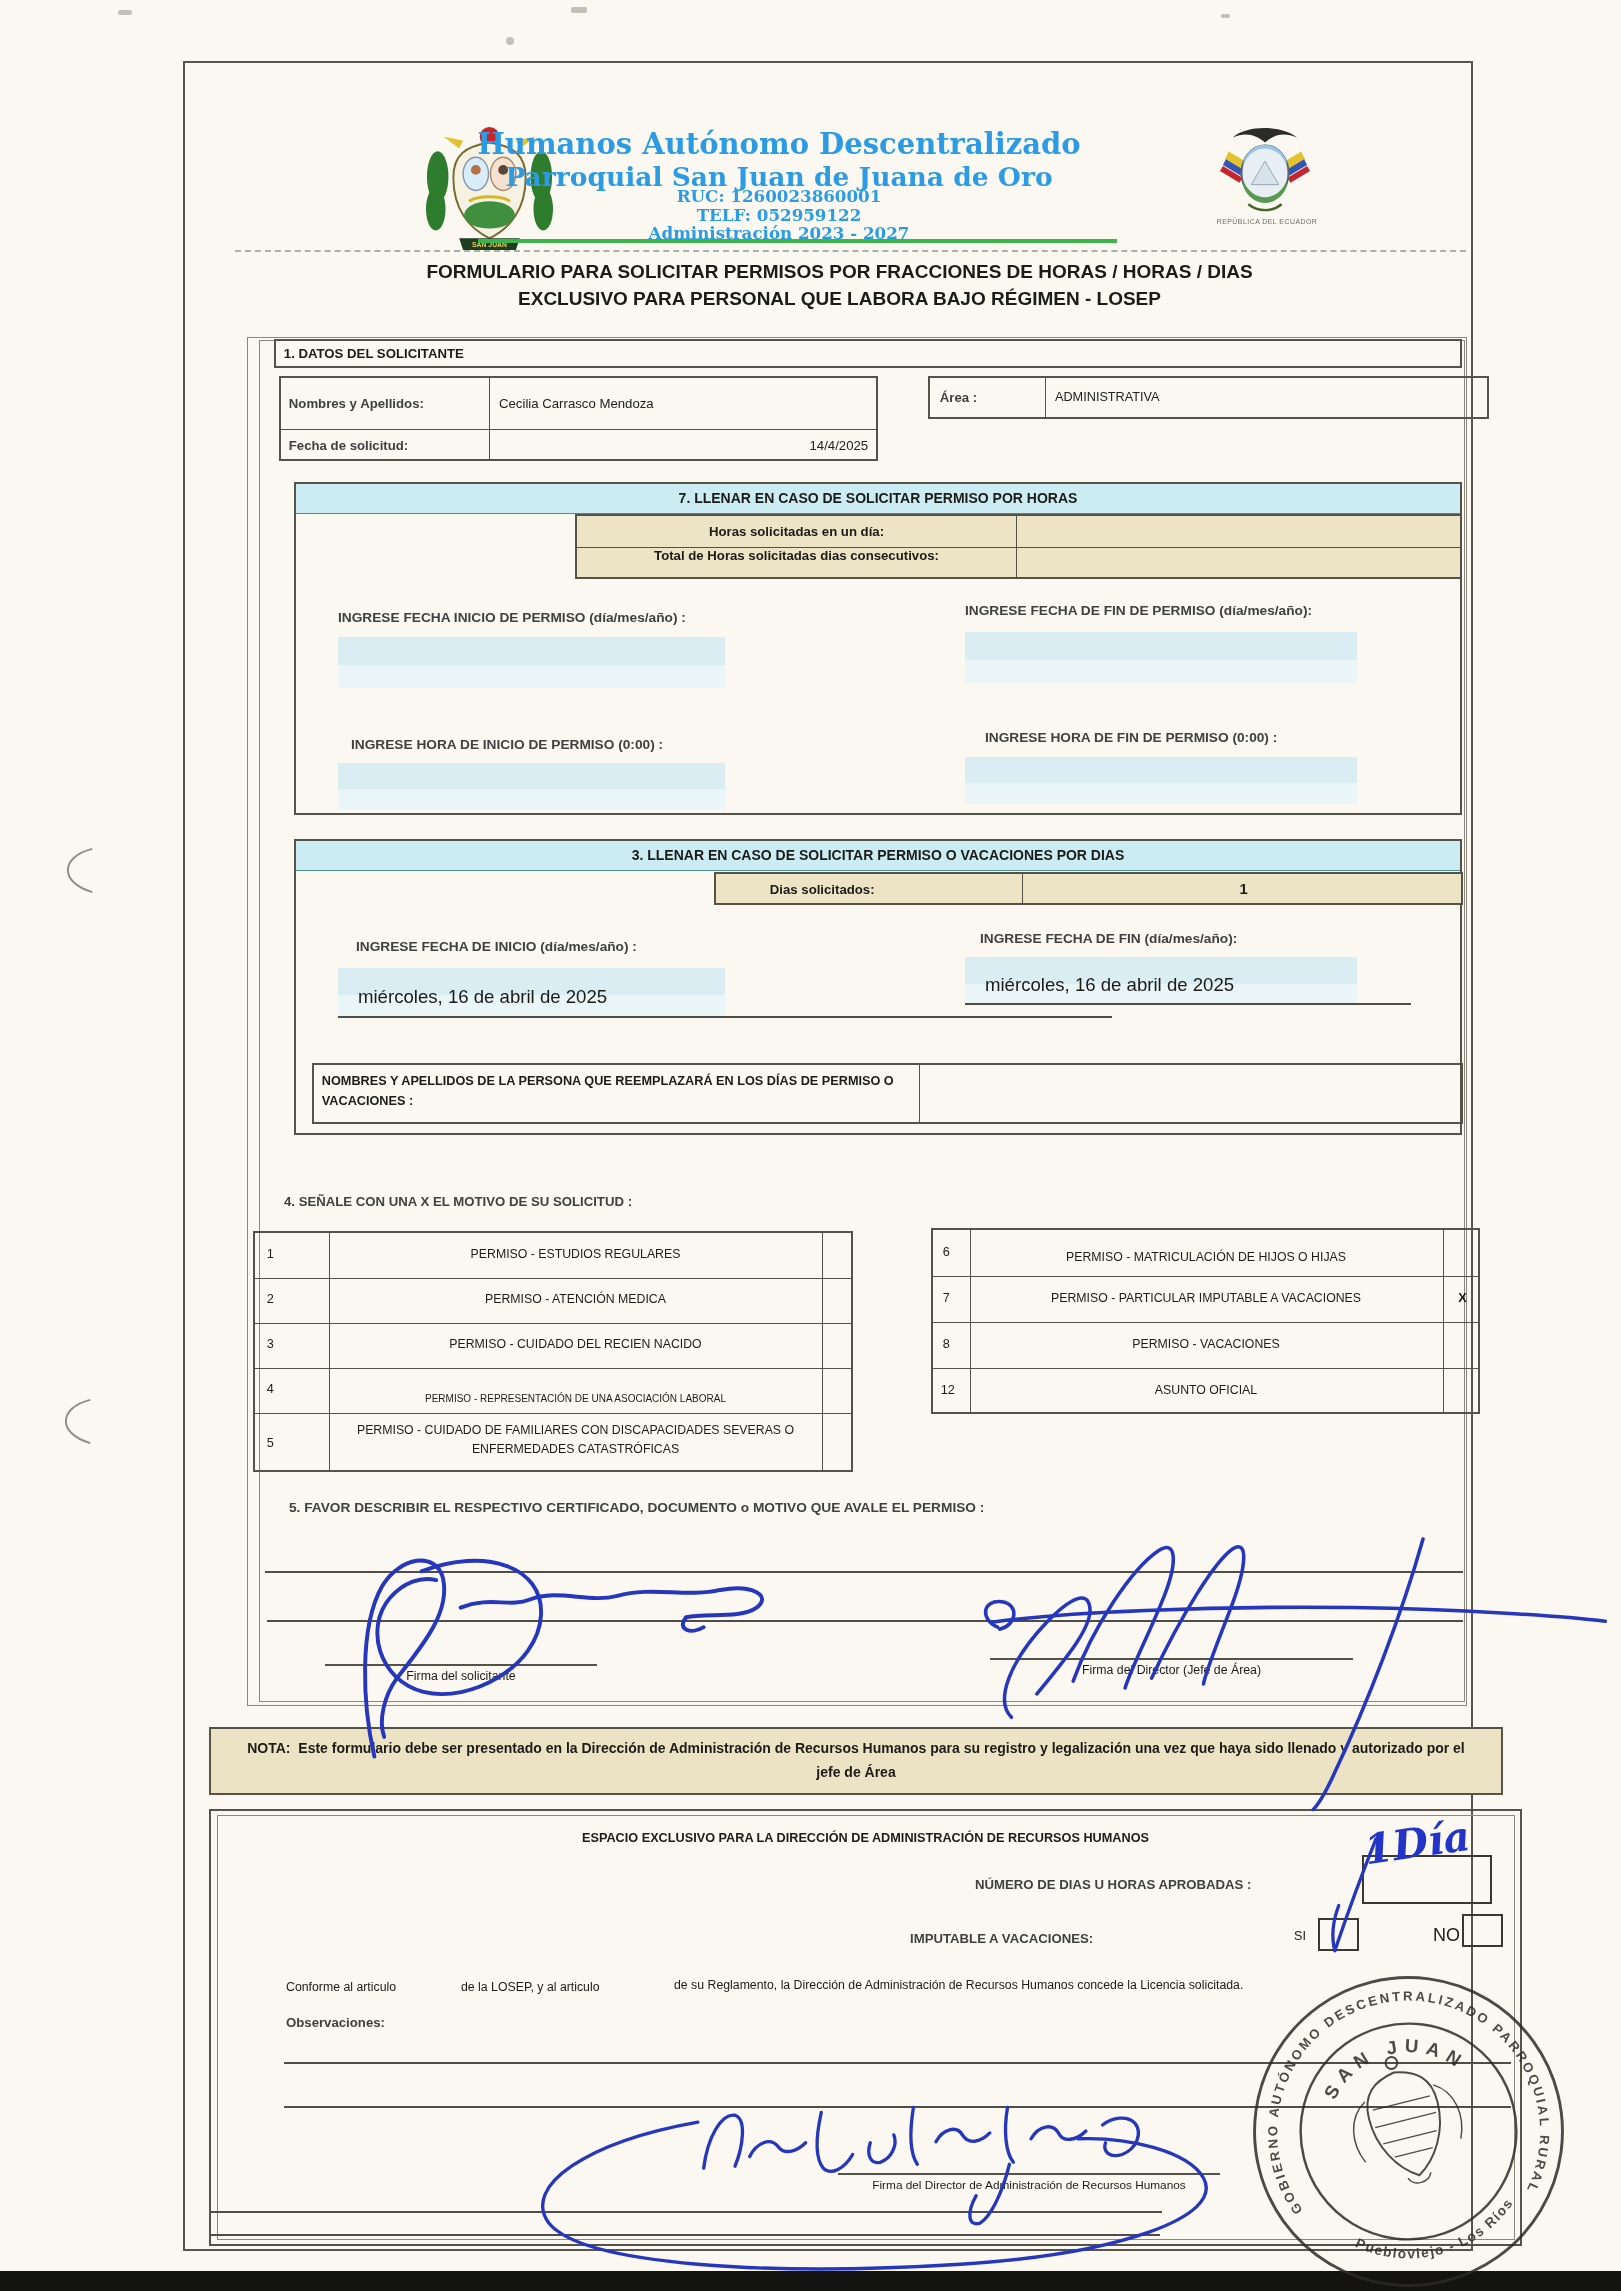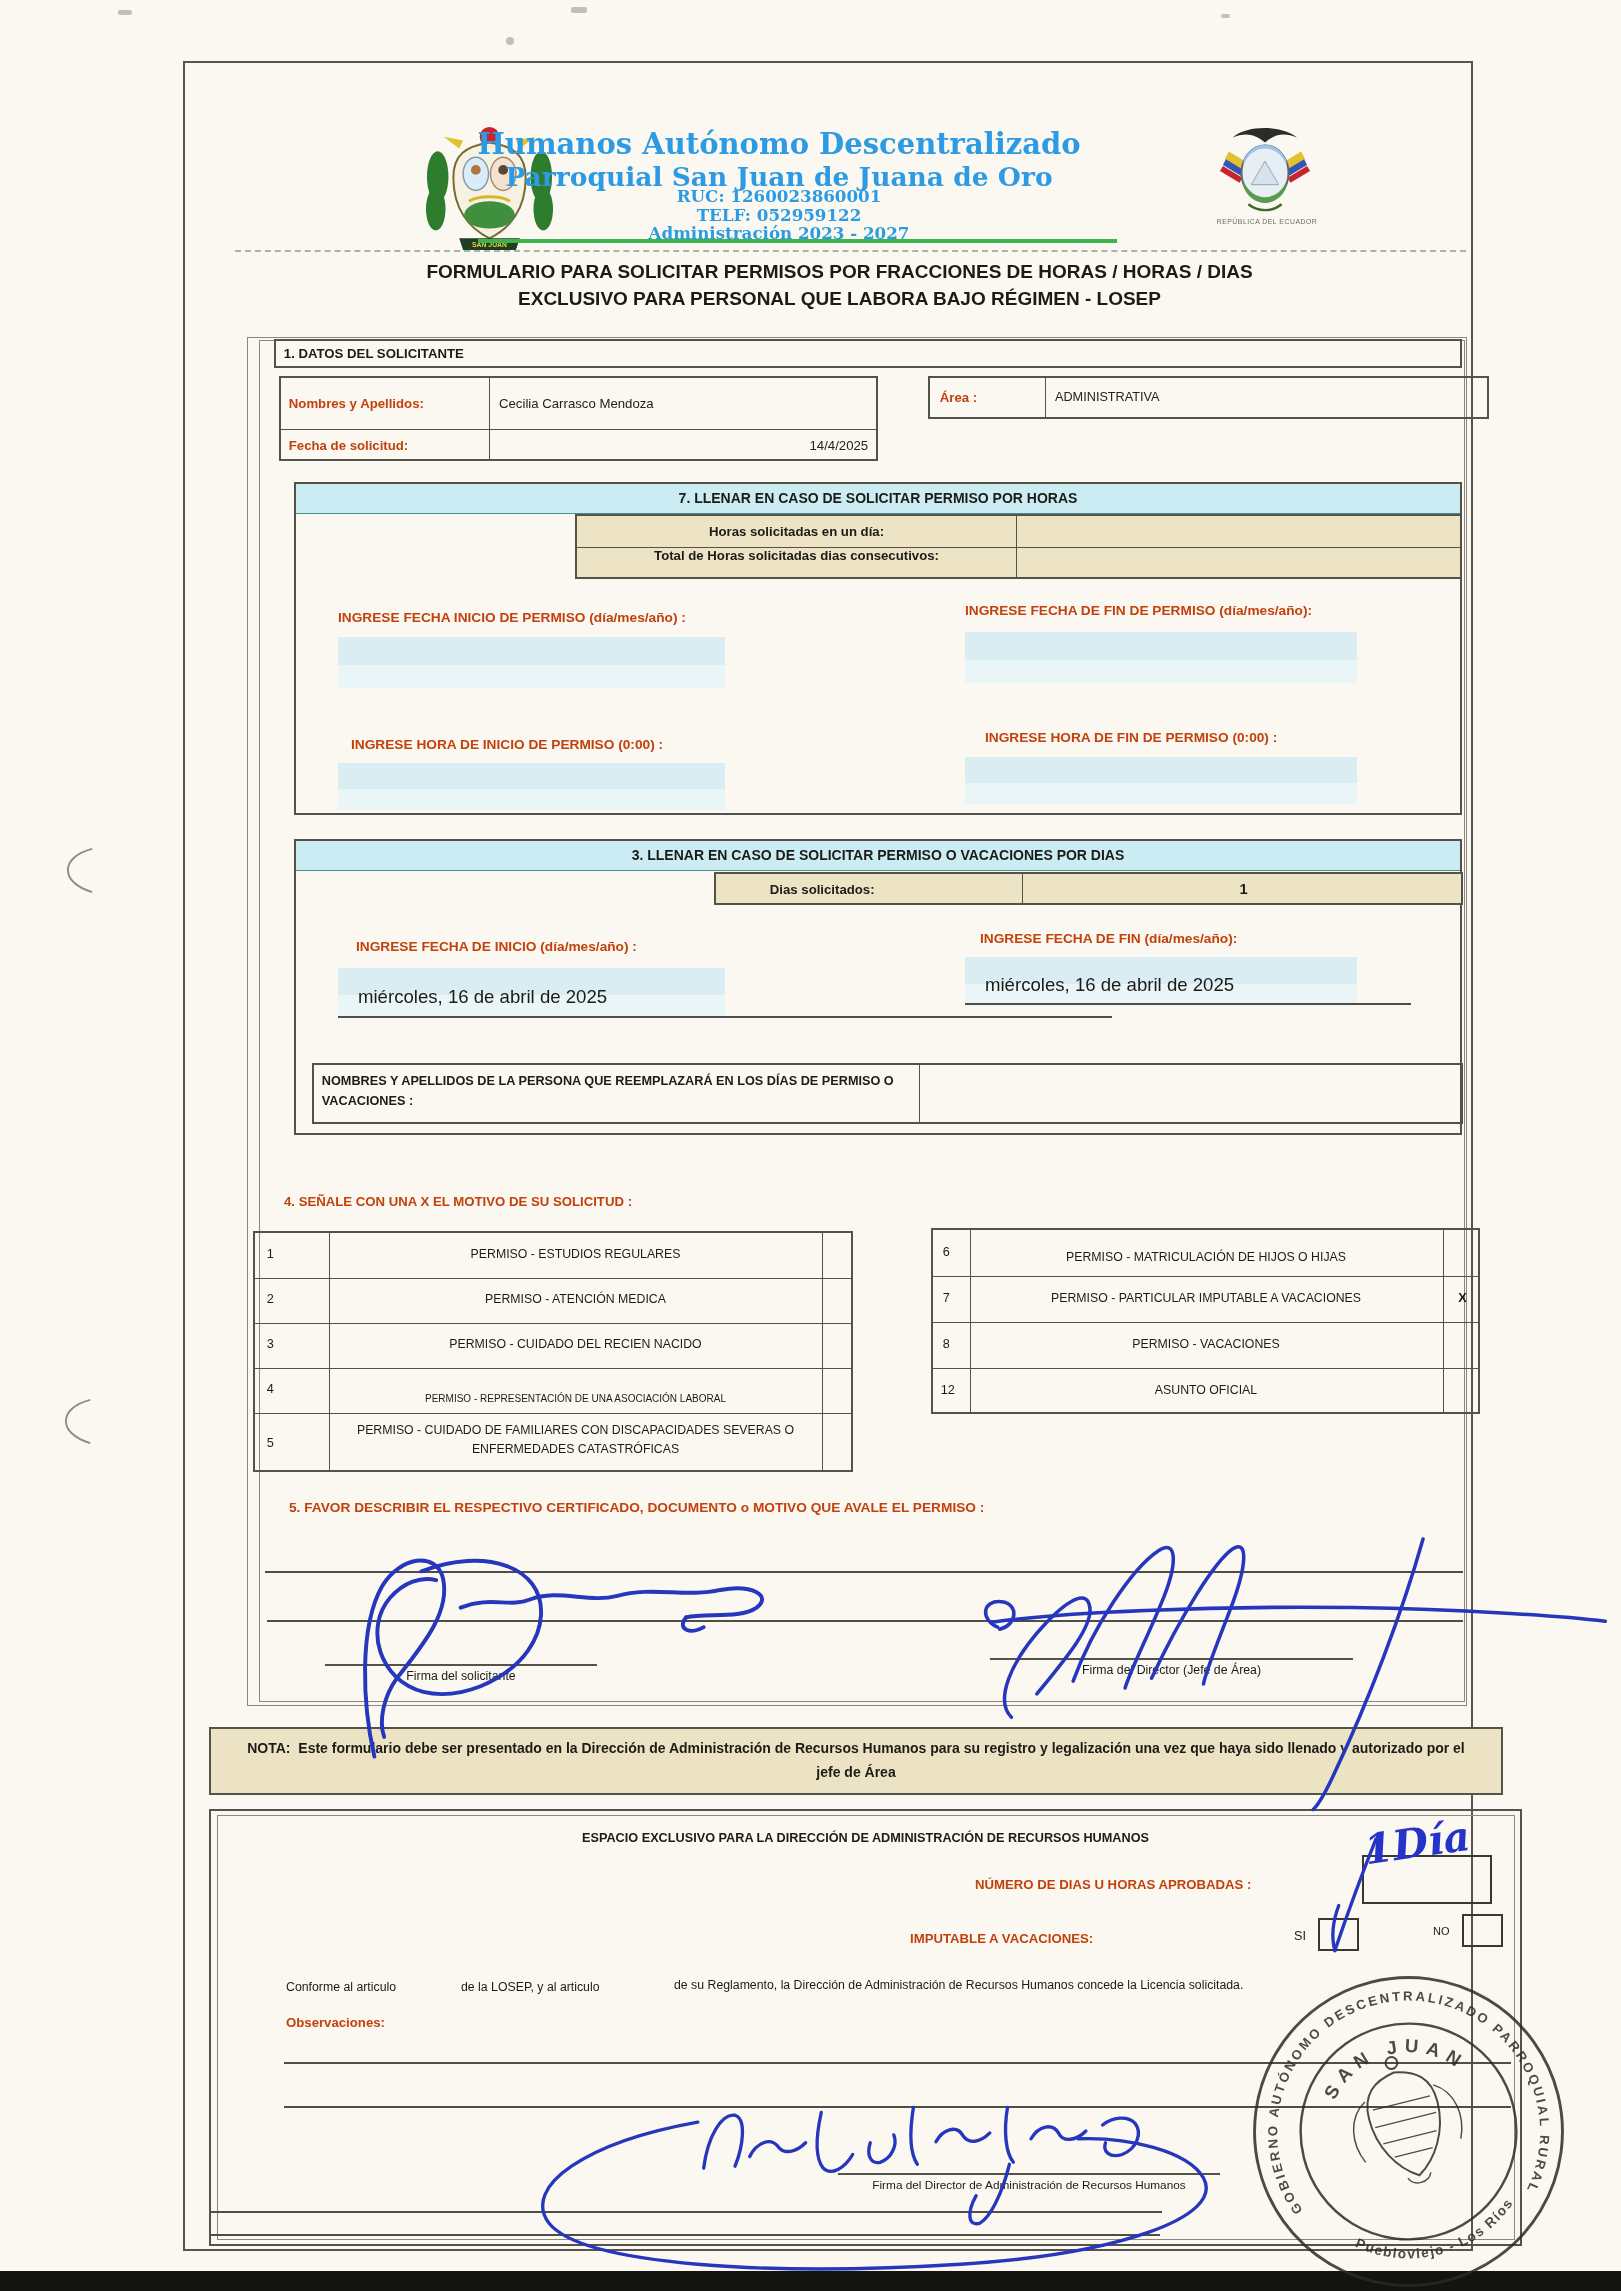--- a/index.html
+++ b/index.html
@@ -1,19 +1,19 @@
 <!DOCTYPE html>
 <html><head>
 <meta charset="utf-8">
 <style>
   html,body{margin:0;padding:0;background:#d8d6ce;}
   #page{position:relative;width:1621px;height:2292px;background:#faf8f1;overflow:hidden;
         font-family:"Liberation Sans",sans-serif;color:#1c1b18;}
   .abs{position:absolute;}
-  .lbl{position:absolute;font-weight:700;font-size:13.7px;white-space:nowrap;color:#c2410c;}
+  .lbl{position:absolute;font-weight:700;font-size:13.7px;white-space:nowrap;color:#404040;}
   .val{position:absolute;font-weight:400;font-size:13.2px;white-space:nowrap;color:#222;}
   .line{position:absolute;height:2px;background:#4f4d45;}
   .box{position:absolute;border:2px solid #55524a;box-sizing:border-box;}
   .thin{position:absolute;border:1px solid #8a877c;box-sizing:border-box;}
   .cyan{background:#cbecf2;}
   .tan{background:#ece4c5;}
   .blueinput{position:absolute;background:linear-gradient(#d9edf2 55%,#e9f5f7 45%);}
   .center{text-align:center;}
   .serifblue{font-family:"DejaVu Serif",serif;font-weight:700;color:#2d9be4;}
   .ink{stroke:#2636bd;fill:none;stroke-linecap:round;stroke-linejoin:round;}
@@ -230,21 +230,21 @@
 
   <div class="abs center" style="left:209px;top:1831px;width:1313px;font-size:12.7px;font-weight:700;">ESPACIO EXCLUSIVO PARA LA DIRECCIÓN DE ADMINISTRACIÓN DE RECURSOS HUMANOS</div>
 
   <div class="lbl" style="left:975px;top:1877px;font-size:13.2px;">NÚMERO DE DIAS U HORAS APROBADAS :</div>
   <div class="box" style="left:1362px;top:1855px;width:130px;height:49px;border-width:2px;border-color:#3a3832;"></div>
   <div class="abs" style="left:1364px;top:1819px;font-family:'DejaVu Serif',serif;font-style:italic;font-weight:700;font-size:41px;color:#2433c8;transform:rotate(-8deg);">1Día</div>
 
   <div class="lbl" style="left:910px;top:1931px;font-size:13.2px;">IMPUTABLE A VACACIONES:</div>
   <div class="abs" style="left:1294px;top:1929px;font-size:12.7px;">SI</div>
   <div class="box" style="left:1318px;top:1918px;width:41px;height:33px;border-width:2px;border-color:#3a3832;"></div>
-  <div class="abs" style="left:1433px;top:1925px;font-size:11px;">NO</div>
+  <div class="abs" style="left:1433px;top:1925px;font-size:18px;">NO</div>
   <div class="box" style="left:1462px;top:1914px;width:41px;height:33px;border-width:2px;border-color:#3a3832;"></div>
 
   <div class="abs" style="left:286px;top:1980px;font-size:12.3px;">Conforme al articulo</div>
   <div class="abs" style="left:461px;top:1980px;font-size:12.3px;">de la LOSEP, y al articulo</div>
   <div class="abs" style="left:674px;top:1978px;font-size:12.3px;">de su Reglamento, la Dirección de Administración de Recursos Humanos concede la Licencia solicitada.</div>
 
   <div class="lbl" style="left:286px;top:2015px;font-size:13.2px;">Observaciones:</div>
   <div class="line" style="left:284px;top:2062px;width:1227px;"></div>
   <div class="line" style="left:284px;top:2106px;width:1227px;"></div>
 

